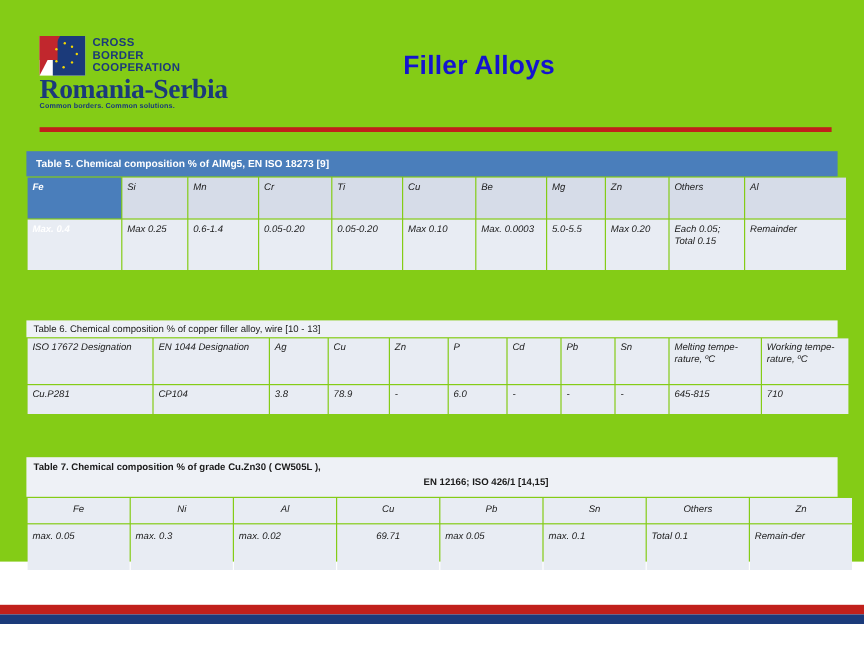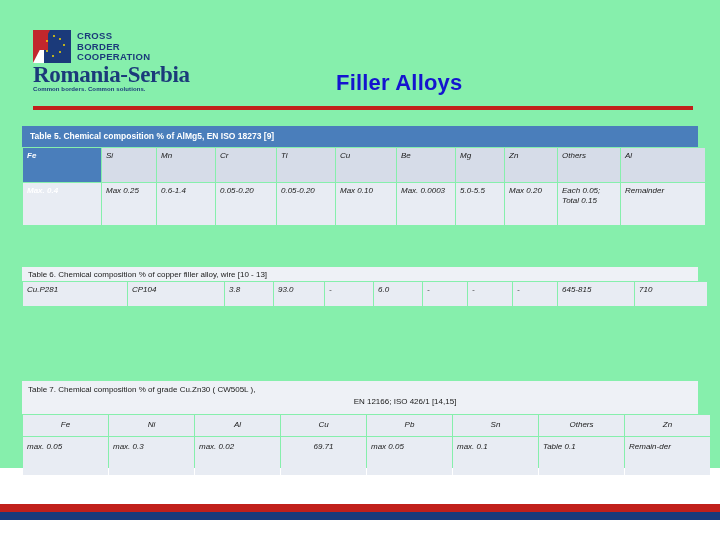--- a/index.html
+++ b/index.html
@@ -9,21 +9,21 @@
     height: 540px;
     background: #ffffff;
     font-family: "Liberation Sans", sans-serif;
     overflow: hidden;
   }
 
   .slide {
     position: relative;
     width: 720px;
     height: 468px;
-    background: #86efac;
+    background: #84cc16;
   }
 
   
   .header {
     position: absolute;
     left: 0; top: 0;
     width: 720px;
     height: 112px;
   }
 
@@ -101,21 +101,20 @@
   }
 
   .slide-title {
     position: absolute;
     left: 336px;
     top: 42px;
     font-size: 22px;
     font-weight: bold;
     color: #1414cf;
     letter-spacing: 0.2px;
-    margin-top: 28px;
   }
 
   .red-rule {
     position: absolute;
     left: 33px;
     top: 106px;
     width: 660px;
     height: 4px;
     background: #c1201b;
   }
@@ -187,20 +186,21 @@
     top: 381px;
     width: 676px;
   }
   .t7-caption {
     background: #eef1f6;
     color: #1a1a1a;
     font-size: 8px;
     padding: 3px 6px 2px 6px;
     line-height: 12px;
     height: 33px;
+    font-weight: bold;
   }
   .t7-cap-l2 { display: block; text-align: center; padding-left: 90px; }
   .t7 td { background: #e8ecf3; text-align: center; }
   .t7 tr.hdr td { height: 21px; padding-top: 5px; }
   .t7 tr.body td { height: 38px; padding-top: 5px; text-align: left; }
 
   
   .footer-red {
     position: absolute;
     left: 0; top: 504px;
@@ -307,25 +307,38 @@
           <col style="width:50px">
         <col style="width:48px">
           <col style="width:48px">
           <col style="width:44px">
           <col style="width:44px">
         <col style="width:44px">
           <col style="width:76px">
           <col style="width:72px">
       </colgroup>
       <tbody>
+          <tr class="hdr">
+        <td>ISO 17672 Designation</td>
+        <td>EN 1044 Designation</td>
+        <td>Ag</td>
+        <td>Cu</td>
+        <td>Zn</td>
+        <td>P</td>
+        <td>Cd</td>
+        <td>Pb</td>
+        <td>Sn</td>
+        <td>Melting tempe-rature, ºC</td>
+        <td>Working tempe-rature, ºC</td>
+      </tr>
       <tr class="body">
         <td>Cu.P281</td>
         <td>CP104</td>
         <td>3.8</td>
-        <td>93.0</td>
+        <td>78.9</td>
         <td>-</td>
         <td>6.0</td>
         <td>-</td>
         <td>-</td>
         <td>-</td>
         <td>645-815</td>
         <td>710</td>
       </tr>
     </tbody>
       </table>
@@ -358,21 +371,21 @@
         <td>Others</td>
         <td>Zn</td>
       </tr>
       <tr class="body">
         <td>max. 0.05</td>
         <td>max. 0.3</td>
         <td>max. 0.02</td>
         <td style="text-align:center">69.71</td>
         <td>max 0.05</td>
         <td>max. 0.1</td>
-        <td>Table 0.1</td>
+        <td>Total 0.1</td>
         <td>Remain-der</td>
       </tr>
     </tbody>
       </table>
   </div>
 
   <div class="footer-red"></div>
   <div class="footer-blue"></div>
 
 </div>

